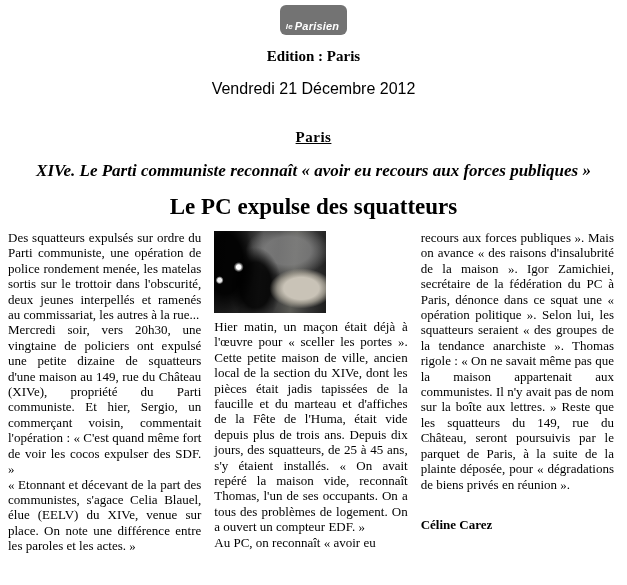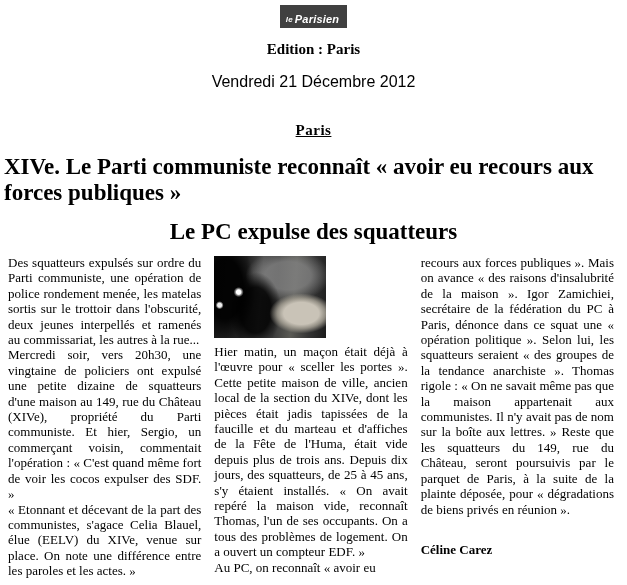--- a/index.html
+++ b/index.html
@@ -7,36 +7,37 @@
     position: relative;
     width: 627px; height: 585px;
     overflow: hidden;
     background: #ffffff;
     color: #000000;
     font-family: "Liberation Serif", serif;
   }
   .masthead { text-align: center; padding-top: 5px; }
   .logo {
     display: inline-block;
-    background: #404040; color: #ffffff;
+    background: #737373; color: #ffffff;
     font-family: "Liberation Sans", sans-serif;
     font-weight: bold; font-style: italic;
     font-size: 11px; line-height: 12px;
-    padding: 8px 8px 2px 6px;
+    padding: 15px 8px 2px 6px;
     letter-spacing: 0.2px;
+    border-radius: 6px;
   }
   .logo-le { font-size: 8px; margin-right: 2px; vertical-align: 1px; }
   .edition { font-weight: bold; font-size: 15px; margin-top: 13px; }
   .date { font-family: "Liberation Sans", sans-serif; font-size: 16px; margin-top: 15px; }
   .section {
     font-weight: bold; font-size: 15px;
     text-decoration: underline; letter-spacing: 0.5px;
     margin-top: 31px;
   }
-  .headline { font-size: 23px; font-weight: bold; margin: 15px 4px 0; }
+  .headline { font-size: 17px; font-weight: bold; text-align: center; margin: 15px 4px 0; font-style: italic; }
   .title { font-size: 23px; font-weight: bold; text-align: center; margin: 13px 0 0; }
   .columns {
     display: grid;
     grid-template-columns: 1fr 1fr 1fr;
     column-gap: 13px;
     padding: 10px 13px 0 8px;
   }
   .col p {
     margin: 0;
     font-size: 13px;

